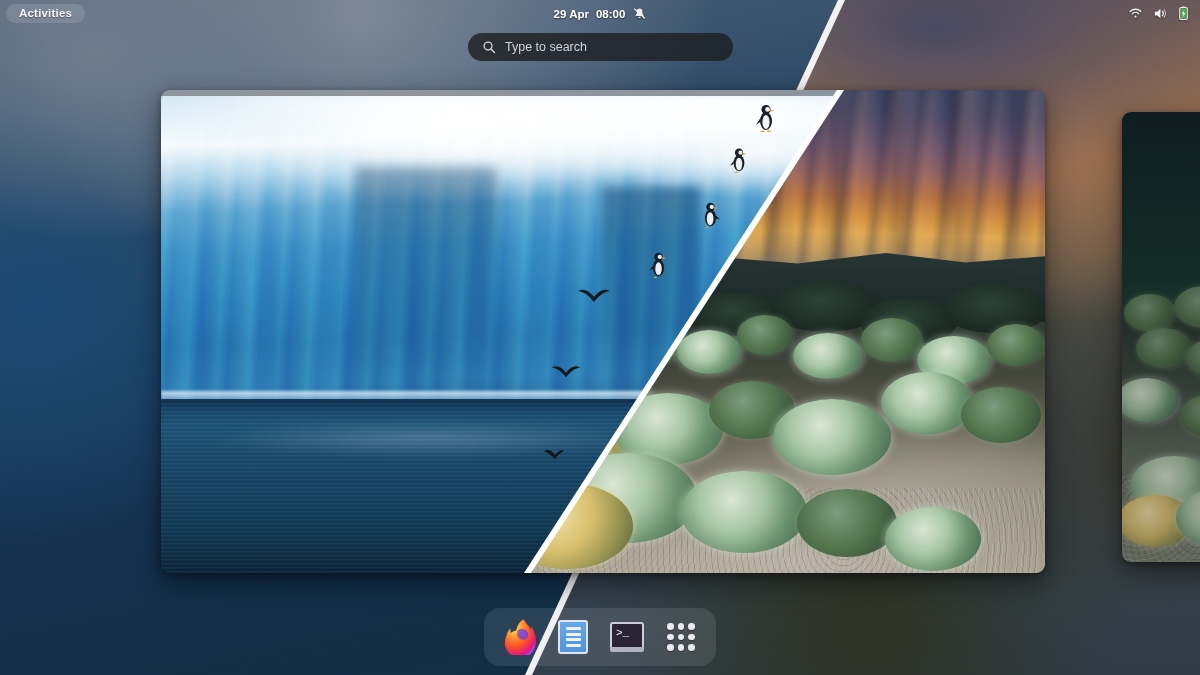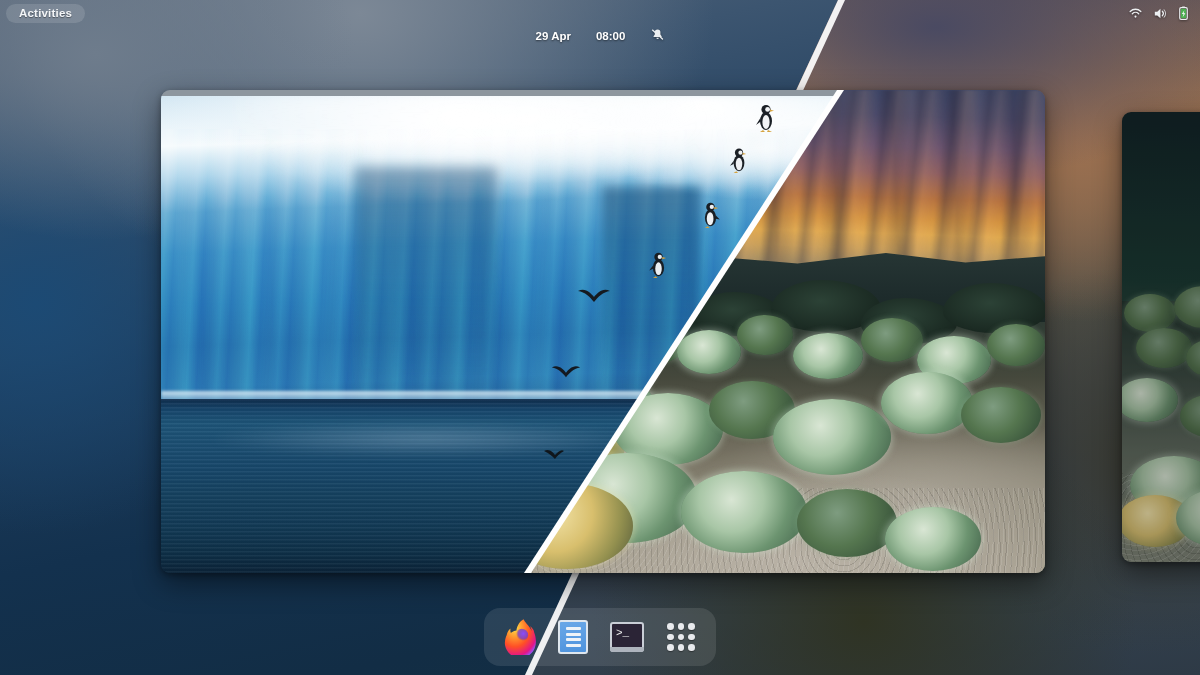--- a/index.html
+++ b/index.html
@@ -63,24 +63,23 @@
     color: #f4f6f8;
     font-size: 11.5px; font-weight: bold;
     letter-spacing: .2px;
     text-shadow: 0 1px 1px rgba(0,0,0,.4);
     cursor: pointer;
   }
   #clock-area {
     position: absolute; left: 50%; top: 0;
     transform: translateX(-50%);
     height: 27px;
-    display: flex; align-items: flex-end; gap: 25px;
+    display: flex; align-items: center; gap: 7px;
     cursor: pointer;
     text-shadow: 0 1px 2px rgba(0,0,0,.5);
-    margin-top: 15px;
   }
   #clock-area .date, #clock-area .time { font-size: 11.5px; font-weight: bold; }
   #status-area {
     position: absolute; right: 9px; top: 0;
     height: 27px; display: flex; align-items: center; gap: 9px;
     cursor: pointer;
   }
   .sysicon { display: block; filter: drop-shadow(0 1px 1px rgba(0,0,0,.45)); }
 
   
@@ -507,20 +506,27 @@
       </svg>
       <svg class="sysicon" width="15" height="15" viewBox="0 0 16 16">
         <rect x="4" y="1.8" width="8" height="12.4" rx="1.4" fill="none" stroke="#eceff1" stroke-width="1.3"></rect>
         <rect x="6.3" y="0.6" width="3.4" height="1.6" rx=".6" fill="#eceff1"></rect>
         <rect x="5.2" y="3" width="5.6" height="10" rx=".7" fill="#4caf50"></rect>
         <path d="M8.9 4.6 L6.2 8.6 H8 L7.1 12 L10 7.8 H8.1 z" fill="#f5f7f8"></path>
       </svg>
     </div>
   </div>
 
+  <div id="search-entry">
+    <svg width="14" height="14" viewBox="0 0 16 16">
+      <circle cx="6.9" cy="6.9" r="4.5" fill="none" stroke="#d6d6d6" stroke-width="1.5"></circle>
+      <path d="M10.3 10.3 L14.2 14.2" stroke="#d6d6d6" stroke-width="1.7" stroke-linecap="round"></path>
+    </svg>
+    <span id="search-placeholder">Type to search</span>
+  </div>
 
   <div id="dock">
 
     <div class="dock-item">
       <svg class="ff" viewBox="0 0 40 40">
         <defs>
           <radialGradient id="ffg" cx="32%" cy="22%" r="85%">
             <stop offset="0%" stop-color="#ffe14d"></stop>
             <stop offset="28%" stop-color="#ff9b2f"></stop>
             <stop offset="58%" stop-color="#ff4f26"></stop>

